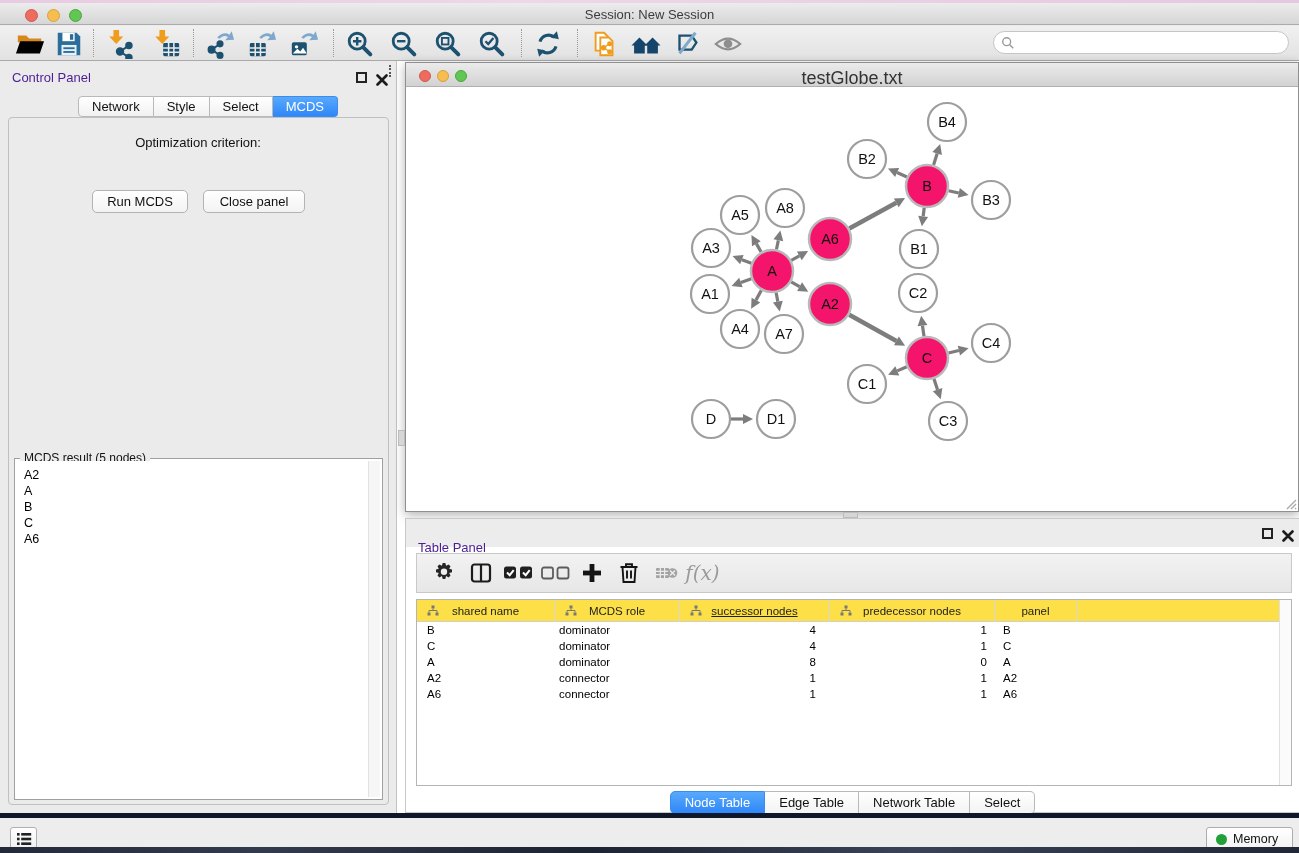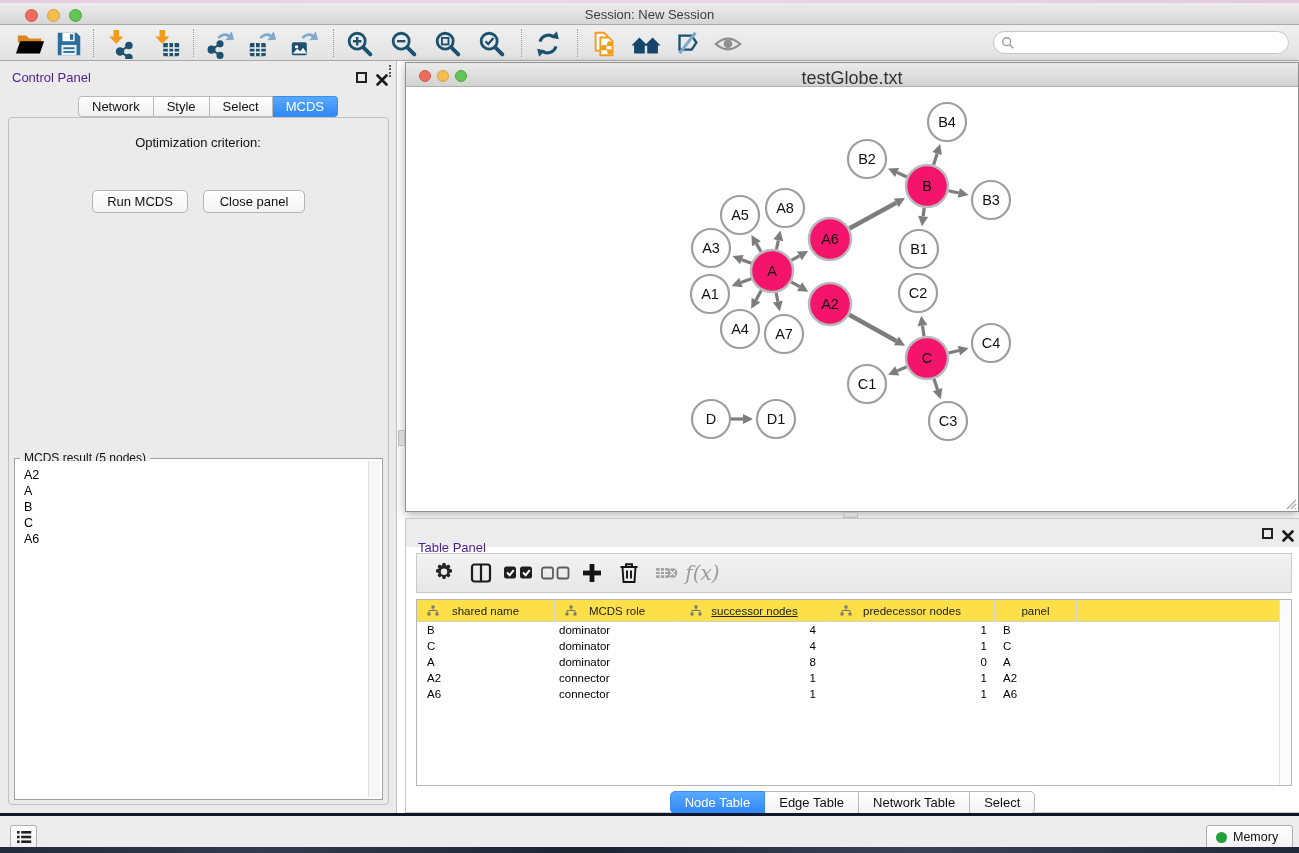--- a/index.html
+++ b/index.html
@@ -123,21 +123,21 @@
 
   .tp-tabs { position:absolute; left:0; right:0; top:272px; display:flex; justify-content:center; }
   .tp-tab { height:23px; line-height:22px; padding:0 14px; font-size:13px; color:#111;
     background:linear-gradient(#ffffff,#f3f3f3); border:1px solid #b9b9b9; border-left:none; }
   .tp-tab:first-child { border-left:1px solid #b9b9b9; border-radius:5px 0 0 5px; }
   .tp-tab:last-child { border-radius:0 5px 5px 0; }
   .tp-tab.active { background:linear-gradient(#58a9fc,#2f87f8); color:#fff; border-color:#3b8ced; }
 
   
   .statusbar { position:absolute; left:0; top:813px; width:100%; height:34px;
-    background:#ededed; border-top:3px solid #0f172a; }
+    background:#ededed; border-top:5px solid #0f172a; }
   .sb-listbtn { position:absolute; left:10px; top:9px; width:27px; height:24px;
     background:linear-gradient(#ffffff,#efefef); border:1px solid #b0b0b0; border-radius:3px;
     display:flex; align-items:center; justify-content:center; }
   .sb-listbtn svg { width:16px; height:14px; }
   .memory-btn { position:absolute; right:6px; top:9px; width:87px; height:24px;
     background:linear-gradient(#ffffff,#f2f2f2); border:1px solid #adadad; border-radius:3px; }
   .memory-btn .dot { position:absolute; left:9px; top:6px; width:11px; height:11px; border-radius:50%; }
   .memory-btn .lbl { position:absolute; left:26px; top:4px; font-size:12.5px; color:#111; }
 </style>
 </head>

